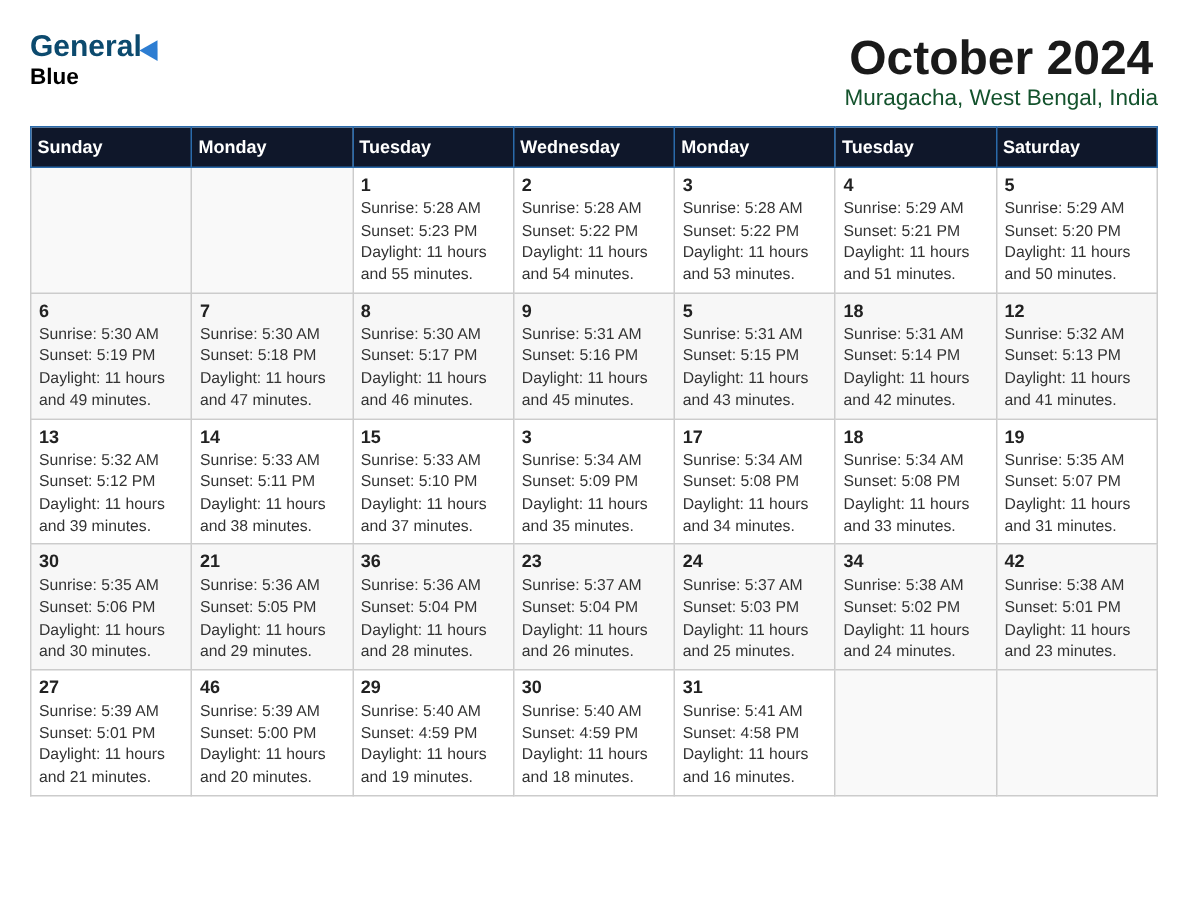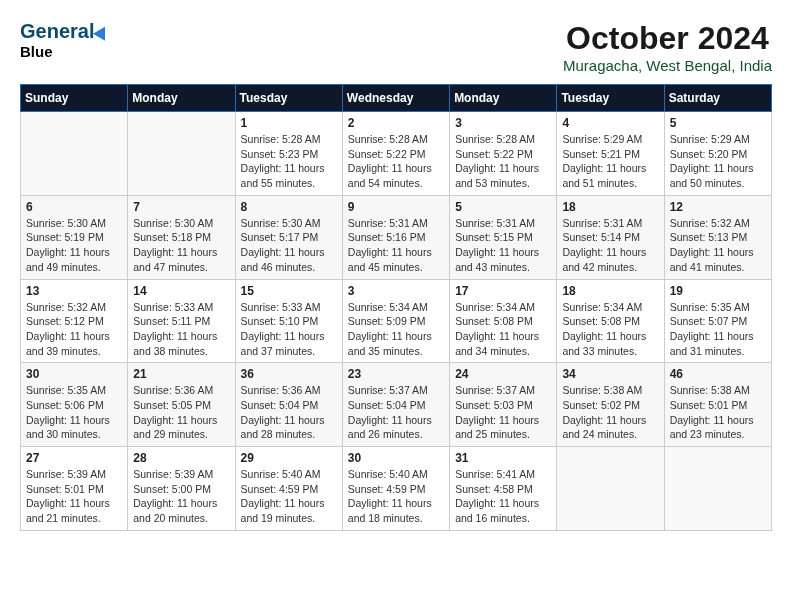--- a/index.html
+++ b/index.html
@@ -305,37 +305,37 @@
 and 25 minutes.</div>
         </td>
         <td>
           <span class="day-number">34</span>
           <div class="day-info" style="white-space: pre-line;">Sunrise: 5:38 AM
 Sunset: 5:02 PM
 Daylight: 11 hours
 and 24 minutes.</div>
         </td>
         <td>
-          <span class="day-number">46</span>
+          <span class="day-number">42</span>
           <div class="day-info" style="white-space: pre-line;">Sunrise: 5:38 AM
 Sunset: 5:01 PM
 Daylight: 11 hours
 and 23 minutes.</div>
         </td>
       </tr>
       <tr>
         <td>
           <span class="day-number">27</span>
           <div class="day-info" style="white-space: pre-line;">Sunrise: 5:39 AM
 Sunset: 5:01 PM
 Daylight: 11 hours
 and 21 minutes.</div>
         </td>
         <td>
-          <span class="day-number">28</span>
+          <span class="day-number">46</span>
           <div class="day-info" style="white-space: pre-line;">Sunrise: 5:39 AM
 Sunset: 5:00 PM
 Daylight: 11 hours
 and 20 minutes.</div>
         </td>
         <td>
           <span class="day-number">29</span>
           <div class="day-info" style="white-space: pre-line;">Sunrise: 5:40 AM
 Sunset: 4:59 PM
 Daylight: 11 hours

